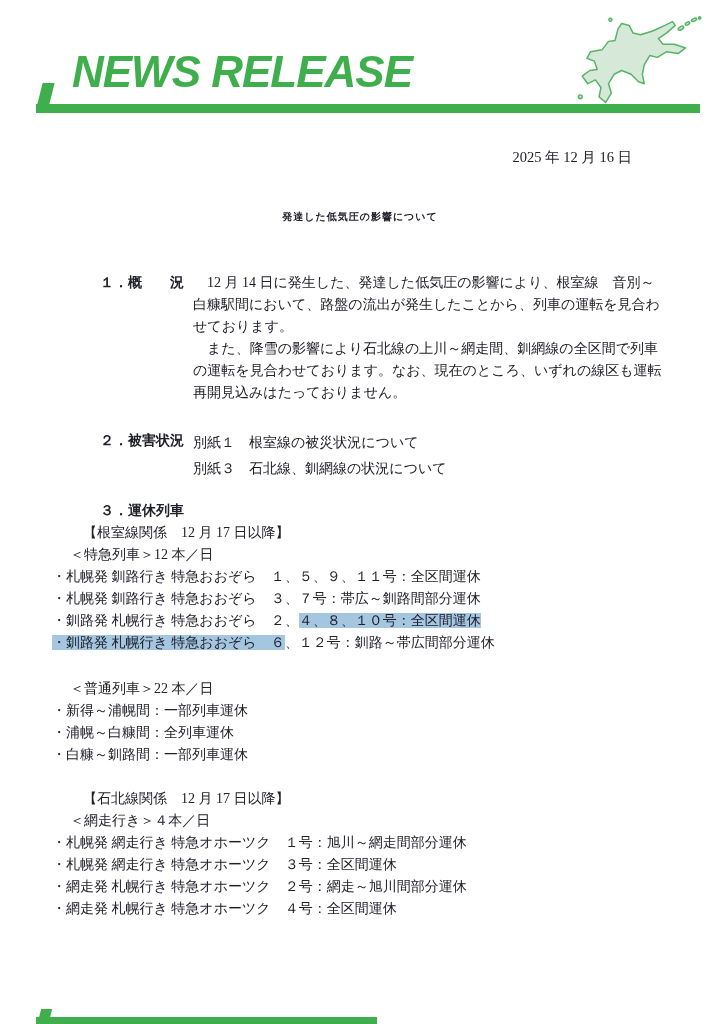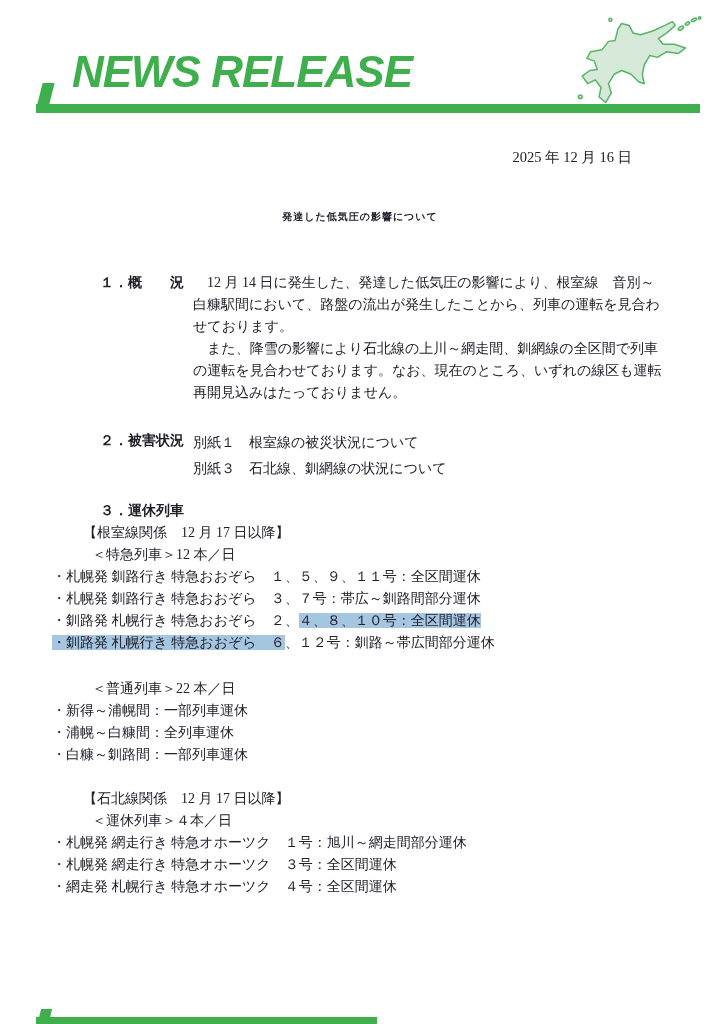--- a/index.html
+++ b/index.html
@@ -33,21 +33,21 @@
   .sec-overview{top:272px;}
   .sec-damage{top:430px;}
   .sec-susp{top:500px;}
   .sec-label{position:absolute;left:100px;top:0;font-weight:bold;font-size:14px;line-height:22px;white-space:pre;}
   .overview-para{margin-left:193px;}
   .damage-items{margin-left:193px;}
   .line{font-size:14px;line-height:22px;white-space:pre;}
   .damage-items .line{line-height:26px;}
   .l-label{padding-left:100px;font-weight:bold;}
   .l-bracket{padding-left:83px;}
-  .l-angle{padding-left:92px;}
+  .l-angle{padding-left:70px;}
   .l-bullet{padding-left:52px;}
   .gap24{margin-top:24px;}
   .gap22{margin-top:22px;}
   .hl{background:var(--hl);}
   
   .footer-bar{position:absolute;left:36px;top:1017px;width:341px;height:7px;background:var(--green);}
   .footer-tick{position:absolute;left:40px;top:1009px;width:11px;height:9px;background:var(--green);transform:skewX(-14deg);}
 </style>
 </head>
 <body>
@@ -104,22 +104,23 @@
     <div class="line l-bullet"><span>・札幌発 釧路行き 特急おおぞら　３、７号：帯広～釧路間部分運休</span><span class="hl"></span><span></span></div>
     <div class="line l-bullet"><span>・釧路発 札幌行き 特急おおぞら　２、</span><span class="hl">４、８、１０号：全区間運休</span><span></span></div>
     <div class="line l-bullet"><span></span><span class="hl">・釧路発 札幌行き 特急おおぞら　６</span><span>、１２号：釧路～帯広間部分運休</span></div>
 
     <div class="line l-angle gap24">＜普通列車＞22 本／日</div>
     <div class="line l-bullet">・新得～浦幌間：一部列車運休</div>
     <div class="line l-bullet">・浦幌～白糠間：全列車運休</div>
     <div class="line l-bullet">・白糠～釧路間：一部列車運休</div>
 
     <div class="line l-bracket gap22">【石北線関係　12 月 17 日以降】</div>
-    <div class="line l-angle">＜運休列車＞４本／日</div>
+    <div class="line l-angle">＜網走行き＞４本／日</div>
     <div class="line l-bullet">・札幌発 網走行き 特急オホーツク　１号：旭川～網走間部分運休</div>
     <div class="line l-bullet">・札幌発 網走行き 特急オホーツク　３号：全区間運休</div>
+    <div class="line l-bullet">・網走発 札幌行き 特急オホーツク　２号：網走～旭川間部分運休</div>
     <div class="line l-bullet">・網走発 札幌行き 特急オホーツク　４号：全区間運休</div>
   </div>
 
   <div class="footer-tick"></div>
   <div class="footer-bar"></div>
 
 </div>
 
 </body></html>

